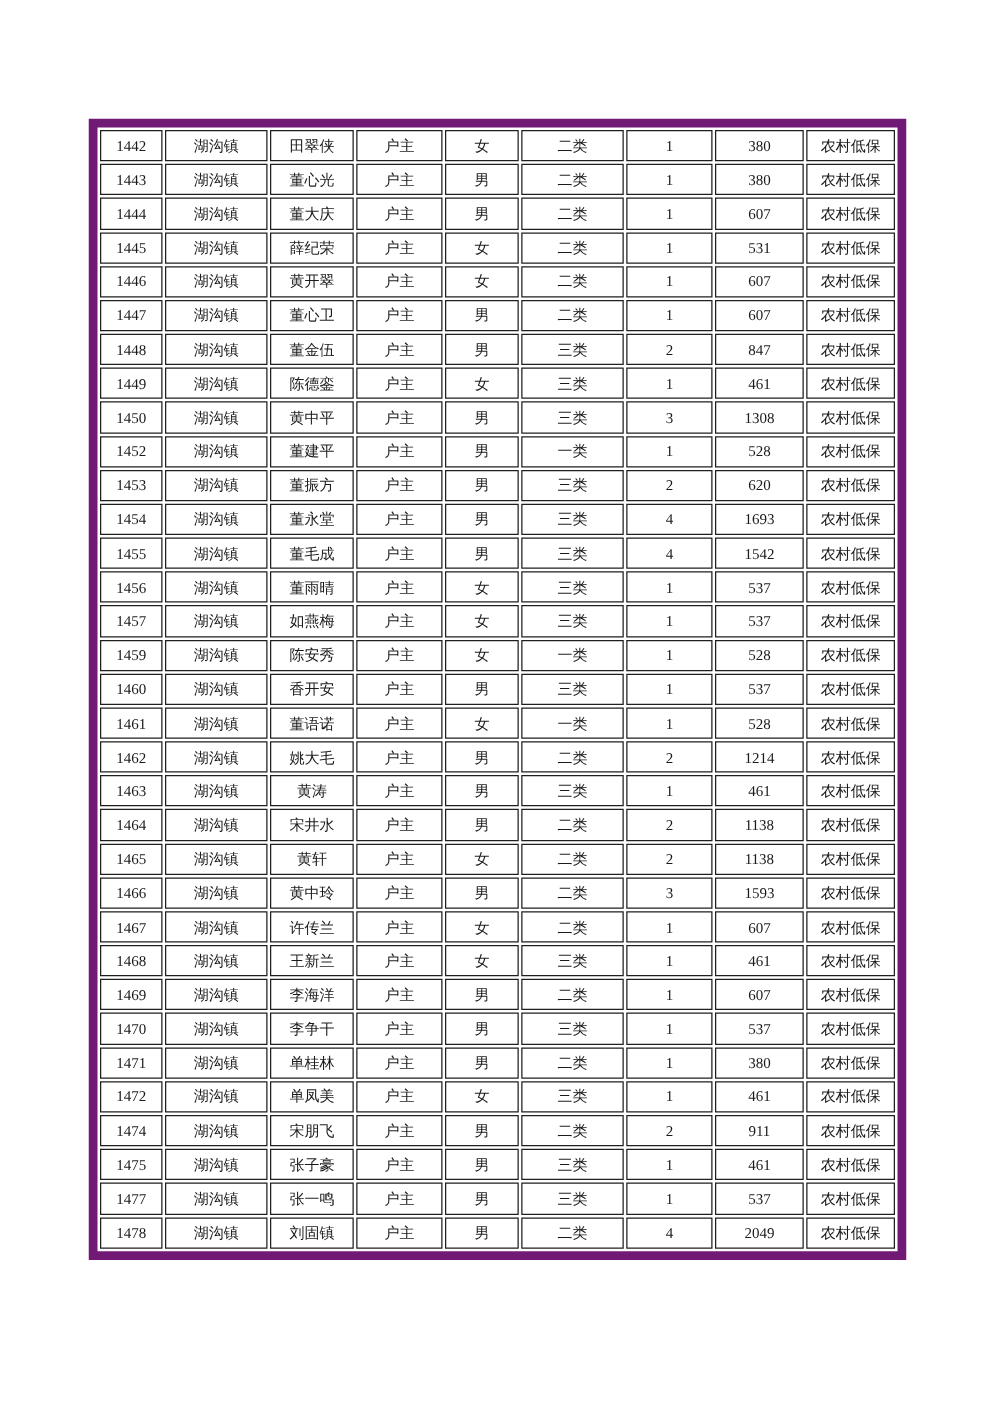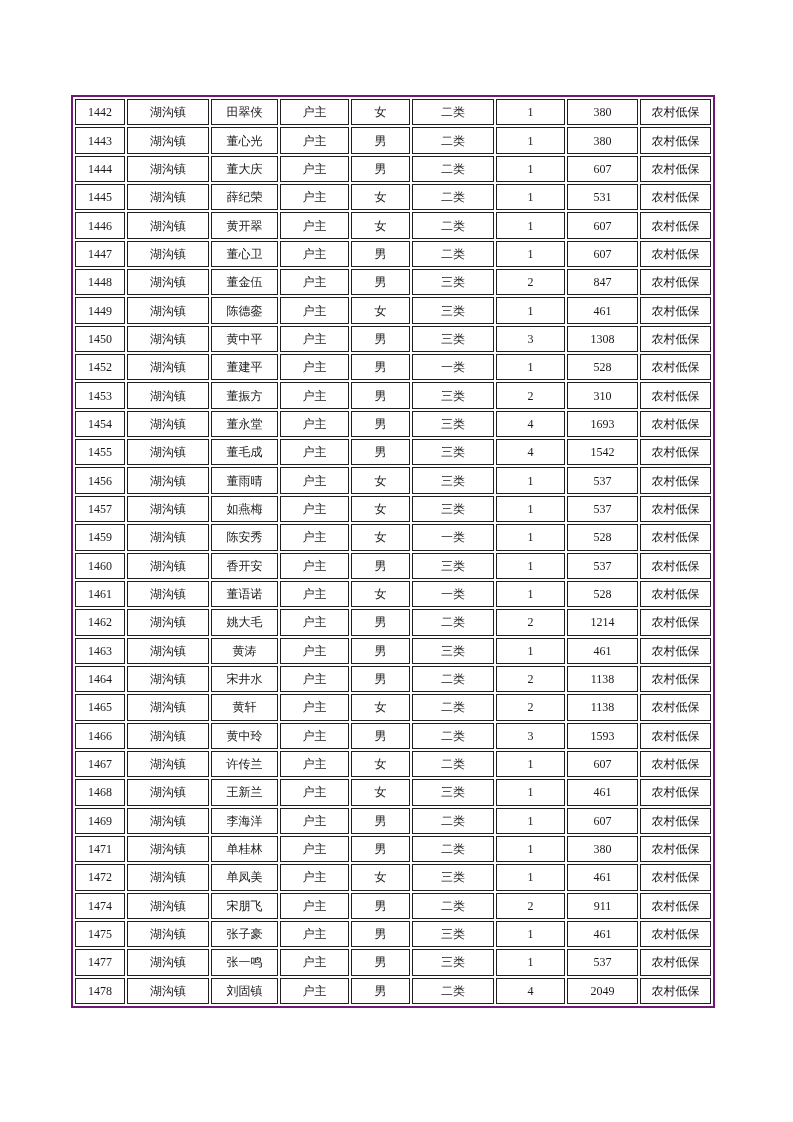--- a/index.html
+++ b/index.html
@@ -16,21 +16,21 @@
     font-family: "Liberation Serif", "DejaVu Serif", serif;
   }
   table.benefit-table {
     position: absolute;
     left: 71px;
     top: 95px;
     width: 642px;
     height: 913px;
     border-collapse: separate;
     border-spacing: 2px;
-    border: 2px solid #701a75;
+    border: 7px solid #701a75;
     table-layout: fixed;
     background: #ffffff;
   }
   table.benefit-table td {
     border: 1px solid #1f1f1f;
     text-align: center;
     vertical-align: middle;
     font-size: 12px;
     line-height: 1;
     color: #1a1a1a;
@@ -176,21 +176,21 @@
           <td>农村低保</td>
         </tr>
         <tr>
           <td>1453</td>
           <td>湖沟镇</td>
           <td>董振方</td>
           <td>户主</td>
           <td>男</td>
           <td>三类</td>
           <td>2</td>
-          <td>310</td>
+          <td>620</td>
           <td>农村低保</td>
         </tr>
         <tr>
           <td>1454</td>
           <td>湖沟镇</td>
           <td>董永堂</td>
           <td>户主</td>
           <td>男</td>
           <td>三类</td>
           <td>4</td>
@@ -342,20 +342,31 @@
         </tr>
         <tr>
           <td>1469</td>
           <td>湖沟镇</td>
           <td>李海洋</td>
           <td>户主</td>
           <td>男</td>
           <td>二类</td>
           <td>1</td>
           <td>607</td>
+          <td>农村低保</td>
+        </tr>
+        <tr>
+          <td>1470</td>
+          <td>湖沟镇</td>
+          <td>李争干</td>
+          <td>户主</td>
+          <td>男</td>
+          <td>三类</td>
+          <td>1</td>
+          <td>537</td>
           <td>农村低保</td>
         </tr>
         <tr>
           <td>1471</td>
           <td>湖沟镇</td>
           <td>单桂林</td>
           <td>户主</td>
           <td>男</td>
           <td>二类</td>
           <td>1</td>

